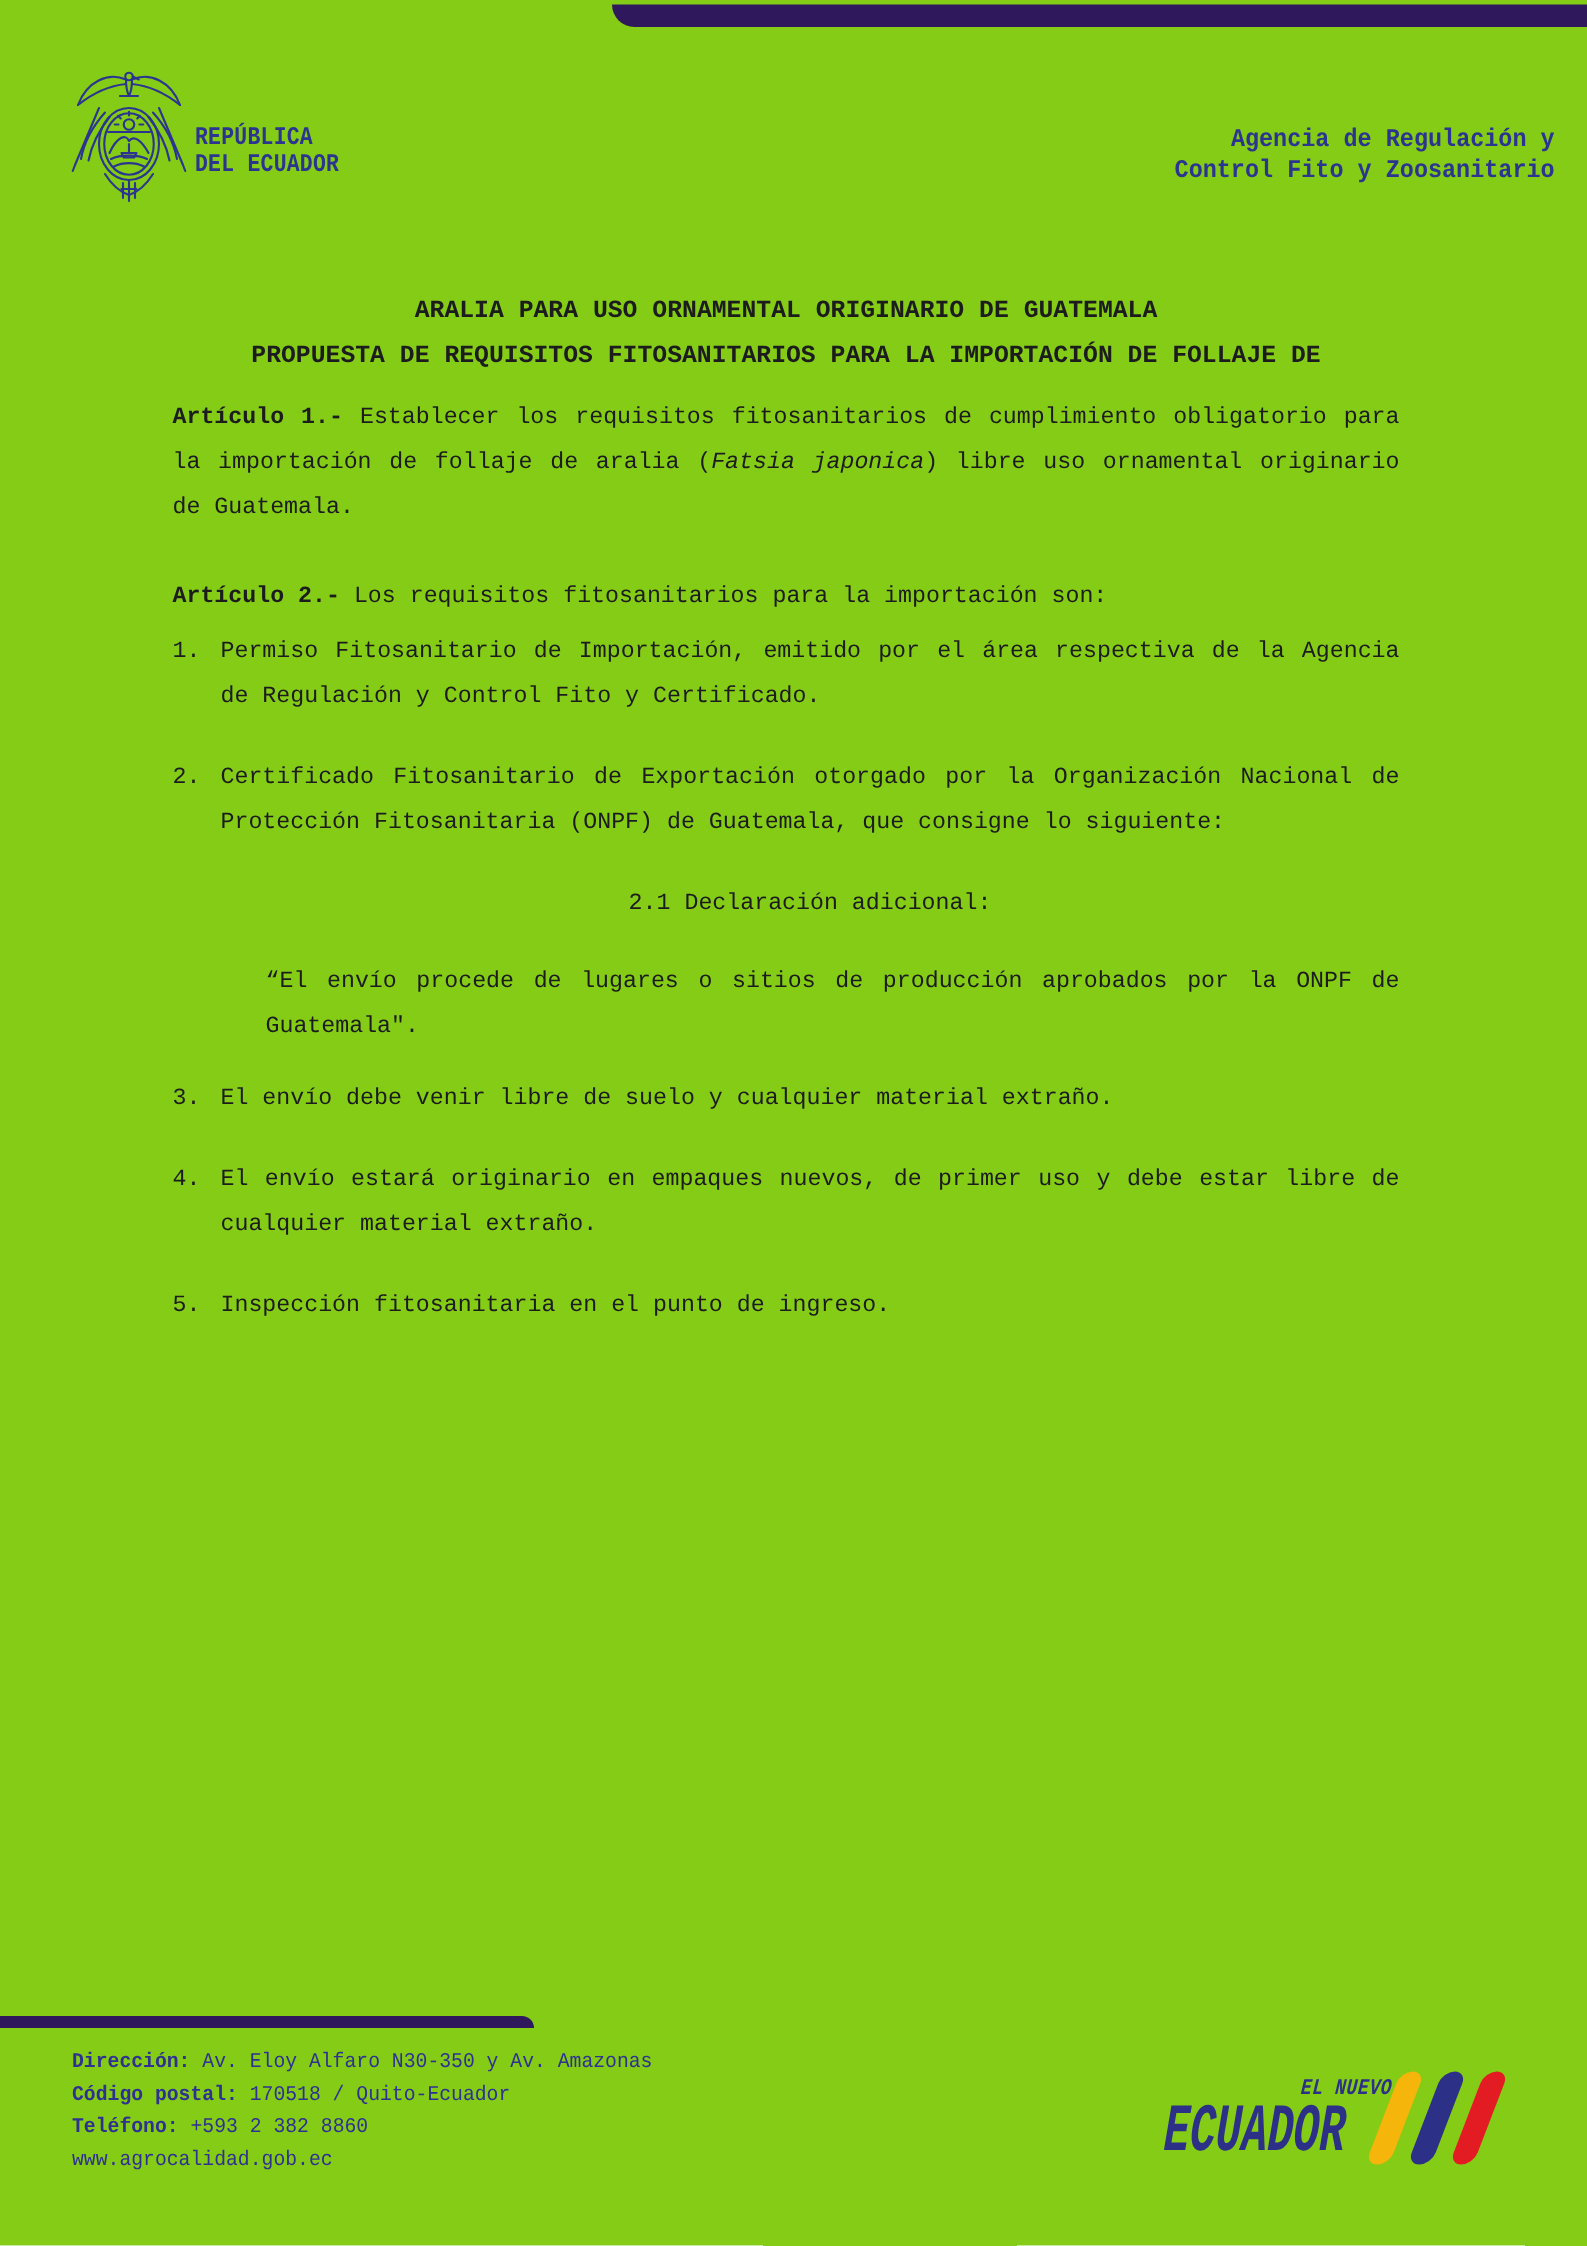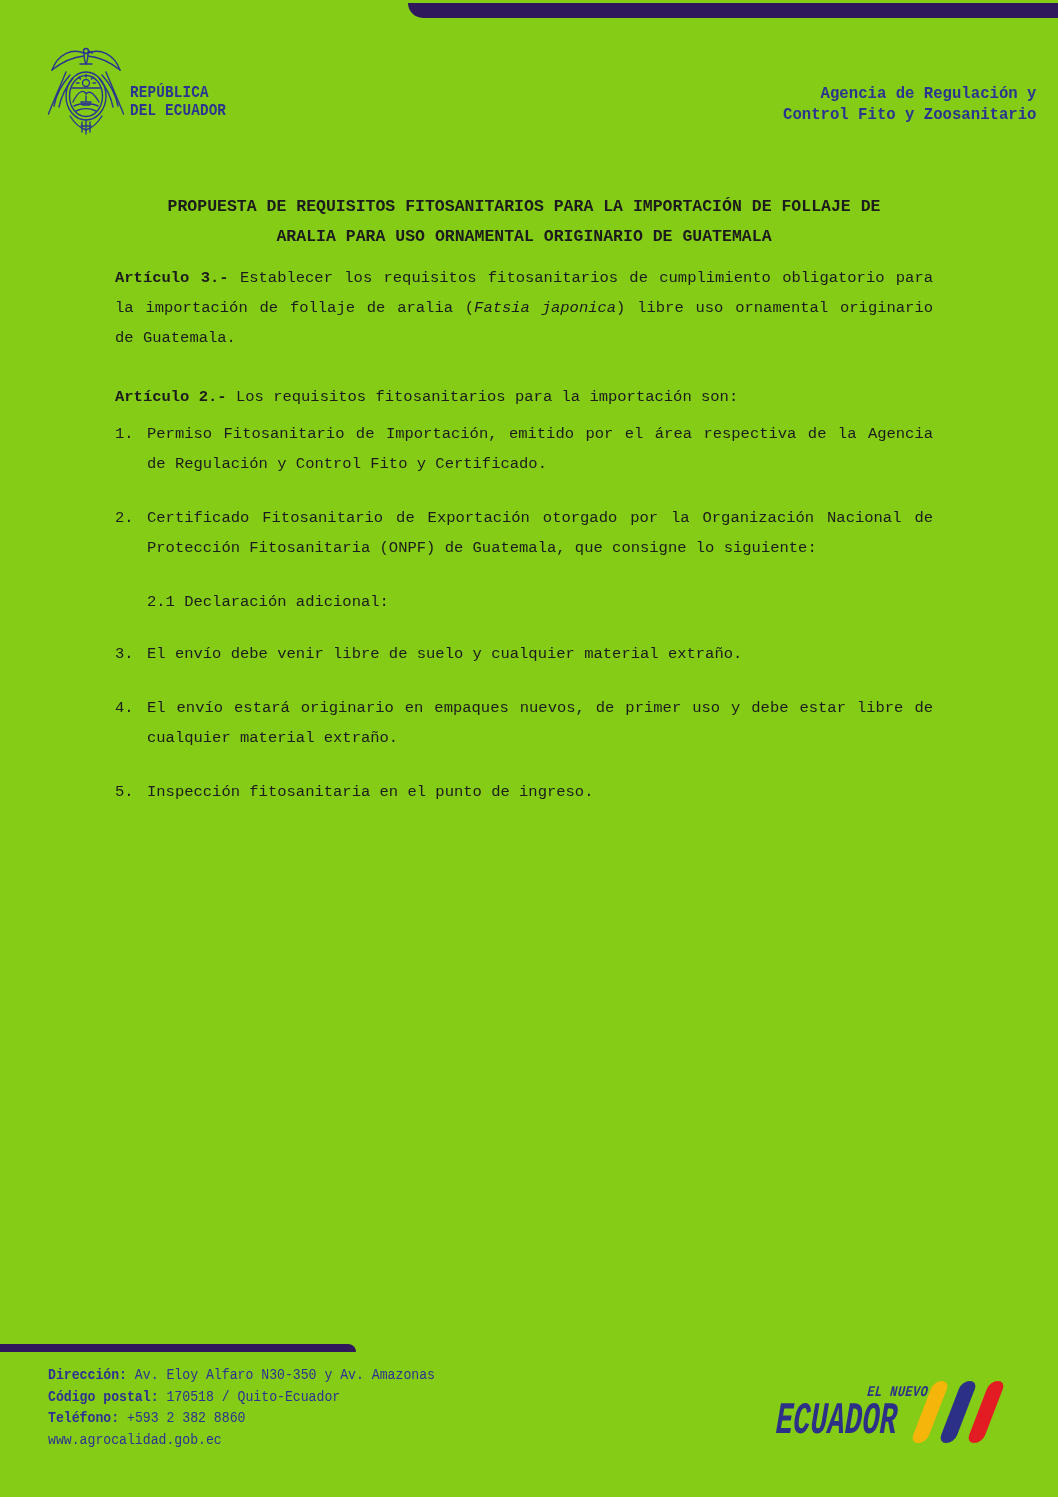--- a/index.html
+++ b/index.html
@@ -31,21 +31,21 @@
     color:#1c1c1c; font-size:15.5px; line-height:30px;
   }
   .doc-title { font-weight:700; text-align:center; font-size:16.5px; line-height:30px; margin:0 0 11px 0; }
   .para { text-align:justify; margin:0 0 13px 0; }
   .para.article2 { margin-bottom:7px;margin-top:29px; }
   .b { font-weight:700; }
   .i { font-style:italic; }
   .req { display:flex; margin-bottom:24px; }
   .req .num { flex:0 0 32px; }
   .req .txt { flex:1; text-align:justify; }
-  .sub-item { margin:0 0 22px 32px; }
+  .sub-item { margin:0 0 22px 32px;text-align:center; }
   .quote { margin:0 0 18px 62px; text-align:justify; }
 
   
   .footer-bar {
     position:absolute; left:0; top:1344px; width:356px; height:8px;
     background:#2F195C; border-top-right-radius:8px;
   }
   .contact {
     position:absolute; left:48px; top:1365px; color:#2E3192;
     font-size:14px; line-height:21.5px; white-space:nowrap;
@@ -112,40 +112,41 @@
   </div>
 
   <div class="agency">
     <div>Agencia de Regulación y</div>
     <div>Control Fito y Zoosanitario</div>
   </div>
 
   <div class="content">
 
     <h1 class="doc-title">
+      <div>ARALIA PARA USO ORNAMENTAL ORIGINARIO DE GUATEMALA</div>
       <div>PROPUESTA DE REQUISITOS FITOSANITARIOS PARA LA IMPORTACIÓN DE FOLLAJE DE</div>
-      <div>ARALIA PARA USO ORNAMENTAL ORIGINARIO DE GUATEMALA</div>
     </h1>
 
-    <p class="para"><span class="b">Artículo 3.-</span><span> Establecer los requisitos fitosanitarios de cumplimiento obligatorio para la importación de follaje de aralia (</span><span class="i">Fatsia japonica</span><span>) libre uso ornamental originario de Guatemala.</span></p>
+    <p class="para"><span class="b">Artículo 1.-</span><span> Establecer los requisitos fitosanitarios de cumplimiento obligatorio para la importación de follaje de aralia (</span><span class="i">Fatsia japonica</span><span>) libre uso ornamental originario de Guatemala.</span></p>
 
     <p class="para article2"><span class="b">Artículo 2.-</span><span> Los requisitos fitosanitarios para la importación son:</span></p>
 
     <div class="req">
       <span class="num">1.</span>
       <span class="txt">Permiso Fitosanitario de Importación, emitido por el área respectiva de la Agencia de Regulación y Control Fito y Certificado.</span>
     </div>
 
     <div class="req">
       <span class="num">2.</span>
       <span class="txt">Certificado Fitosanitario de Exportación otorgado por la Organización Nacional de Protección Fitosanitaria (ONPF) de Guatemala, que consigne lo siguiente:</span>
     </div>
 
     <div class="sub-item">2.1 Declaración adicional:</div>
 
+    <div class="quote">“El envío procede de lugares o sitios de producción aprobados por la ONPF de Guatemala".</div>
 
     <div class="req">
       <span class="num">3.</span>
       <span class="txt">El envío debe venir libre de suelo y cualquier material extraño.</span>
     </div>
 
     <div class="req">
       <span class="num">4.</span>
       <span class="txt">El envío estará originario en empaques nuevos, de primer uso y debe estar libre de cualquier material extraño.</span>
     </div>

